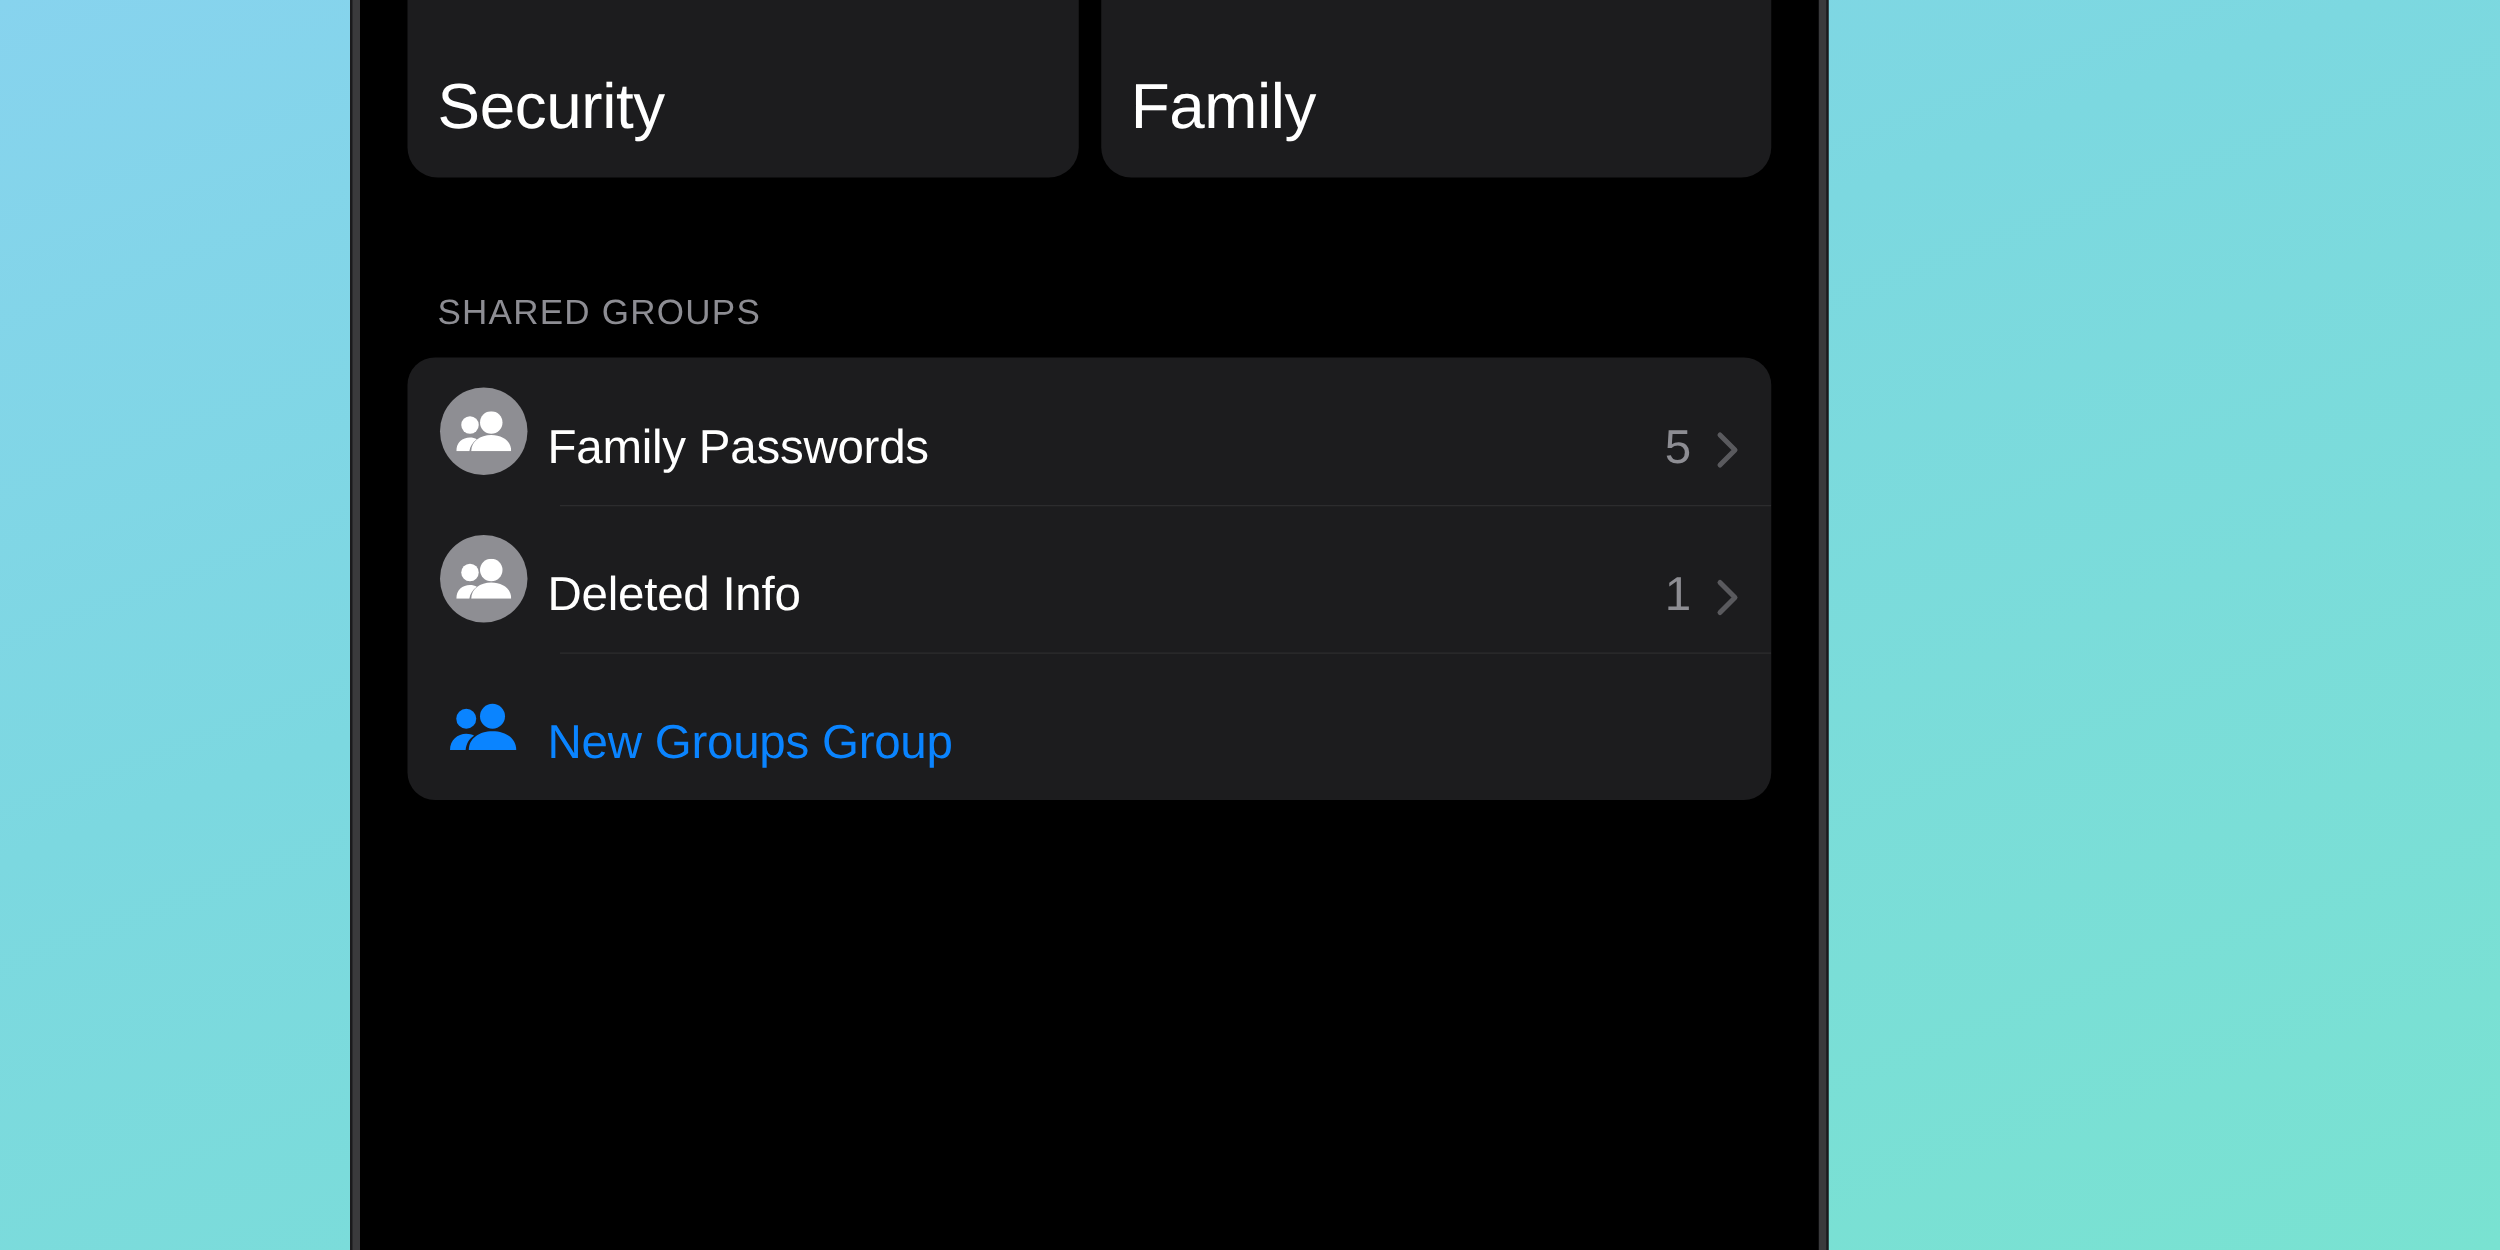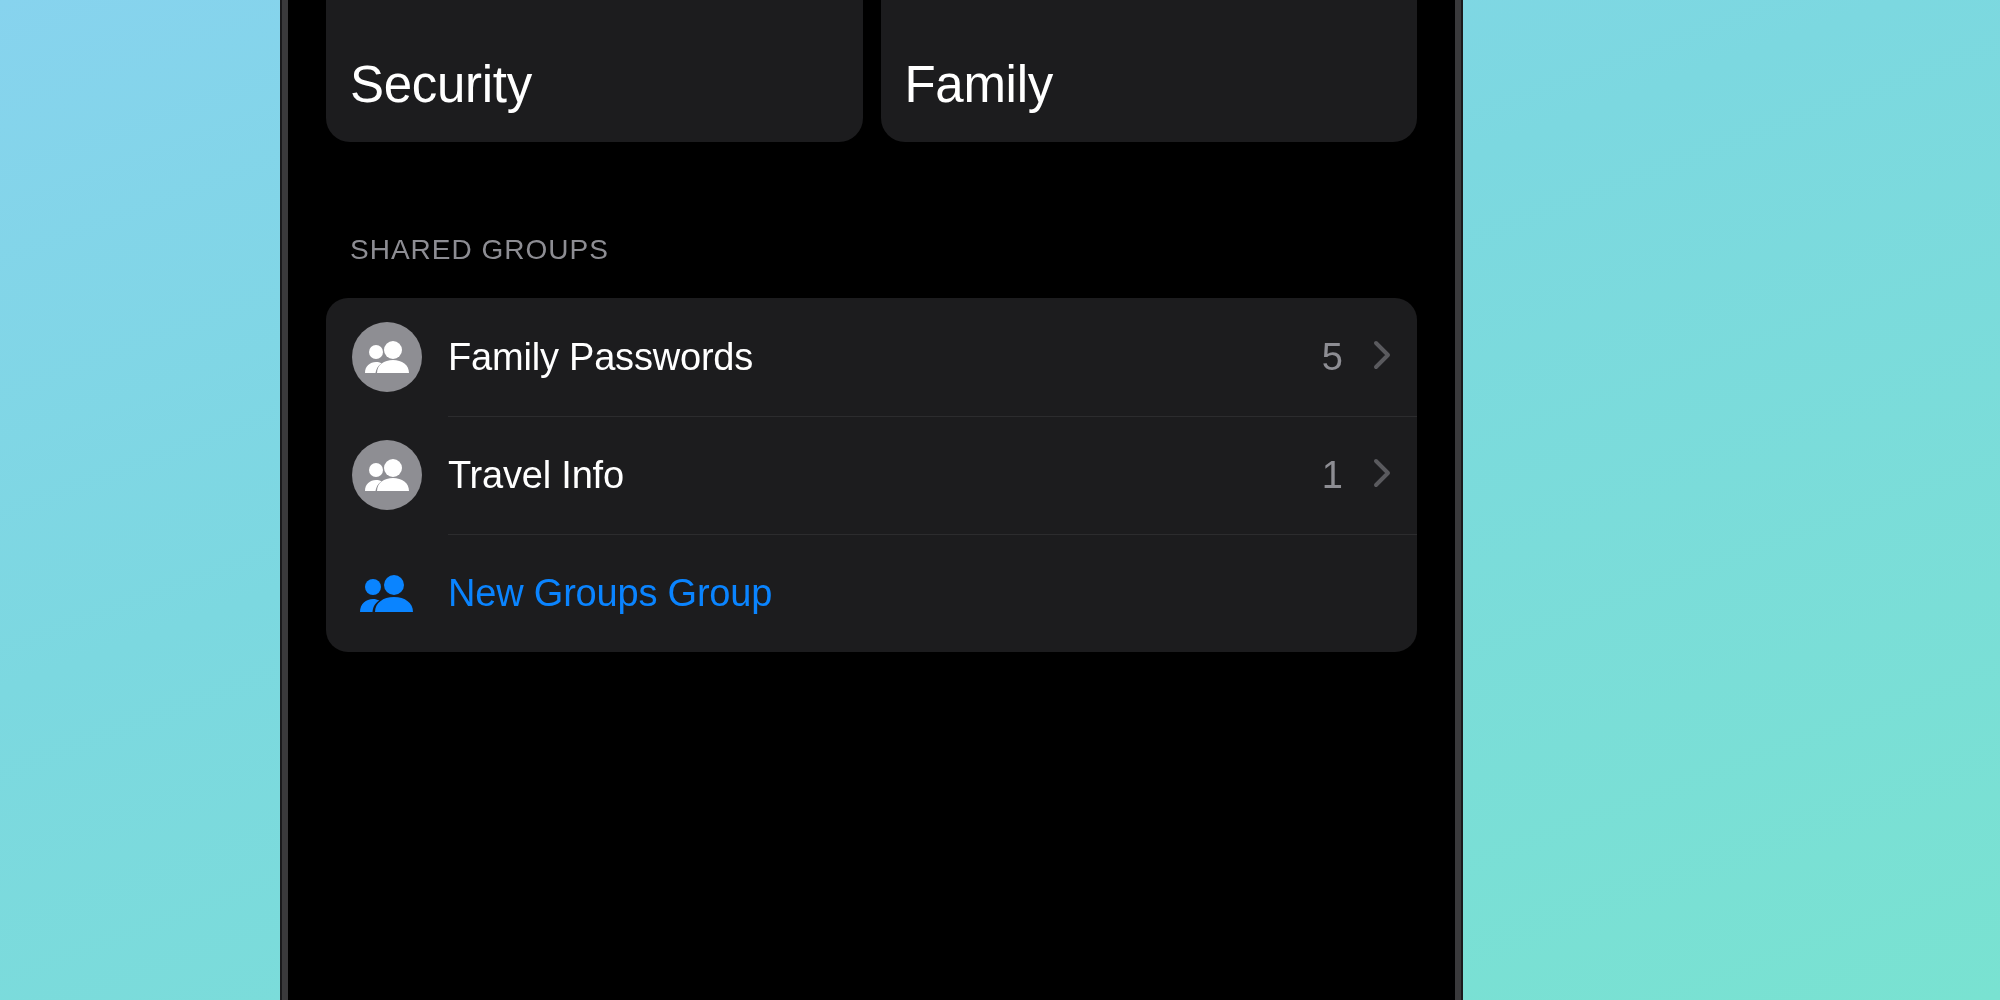--- a/index.html
+++ b/index.html
@@ -56,33 +56,33 @@
     letter-spacing: -0.3px;
   }
   .section-header {
     color: #8d8d93;
     font-size: 28px;
     font-weight: 400;
     letter-spacing: 1px;
     text-transform: uppercase;
     padding: 0 44px;
     margin-top: 92px;
-    margin-bottom: 32px;
+    margin-bottom: 20px;
   }
   .list {
     margin: 0 20px;
     background: #1c1c1e;
     border-radius: 22px;
     overflow: hidden;
   }
   .list-row {
     display: flex;
-    align-items: center;
+    align-items: flex-end;
     padding: 24px 26px;
-    gap: 26px;
+    gap: 16px;
     position: relative;
   }
   .list-row + .list-row::before {
     content: "";
     position: absolute;
     top: 0;
     left: 122px;
     right: 0;
     height: 1px;
     background: #2c2c2e;
@@ -166,21 +166,21 @@
 
       <div class="list-row">
         <div class="group-icon">
           <svg class="people-svg" width="44" height="32" viewBox="0 0 44 32" fill="#fff">
             <circle cx="28" cy="9" r="9"></circle>
             <path d="M12 32c0-8 7-13 16-13s16 5 16 13H12z"></path>
             <circle cx="11" cy="11" r="7"></circle>
             <path d="M0 32c0-7 5-11 11-11 2 0 4 .5 5.5 1.3C13 25 11 28 10.5 32H0z"></path>
           </svg>
         </div>
-        <div class="row-label">Travel Info</div>
+        <div class="row-label">Deleted Info</div>
         <div class="row-count">1</div>
         <div class="chevron">
           <svg width="18" height="30" viewBox="0 0 18 30" fill="none" stroke="#5a5a5e" stroke-width="4" stroke-linecap="round" stroke-linejoin="round">
               <path d="M3 3l12 12L3 27"></path>
             </svg>
         </div>
       </div>
 
       <div class="list-row action-row">
         <div class="action-icon">

